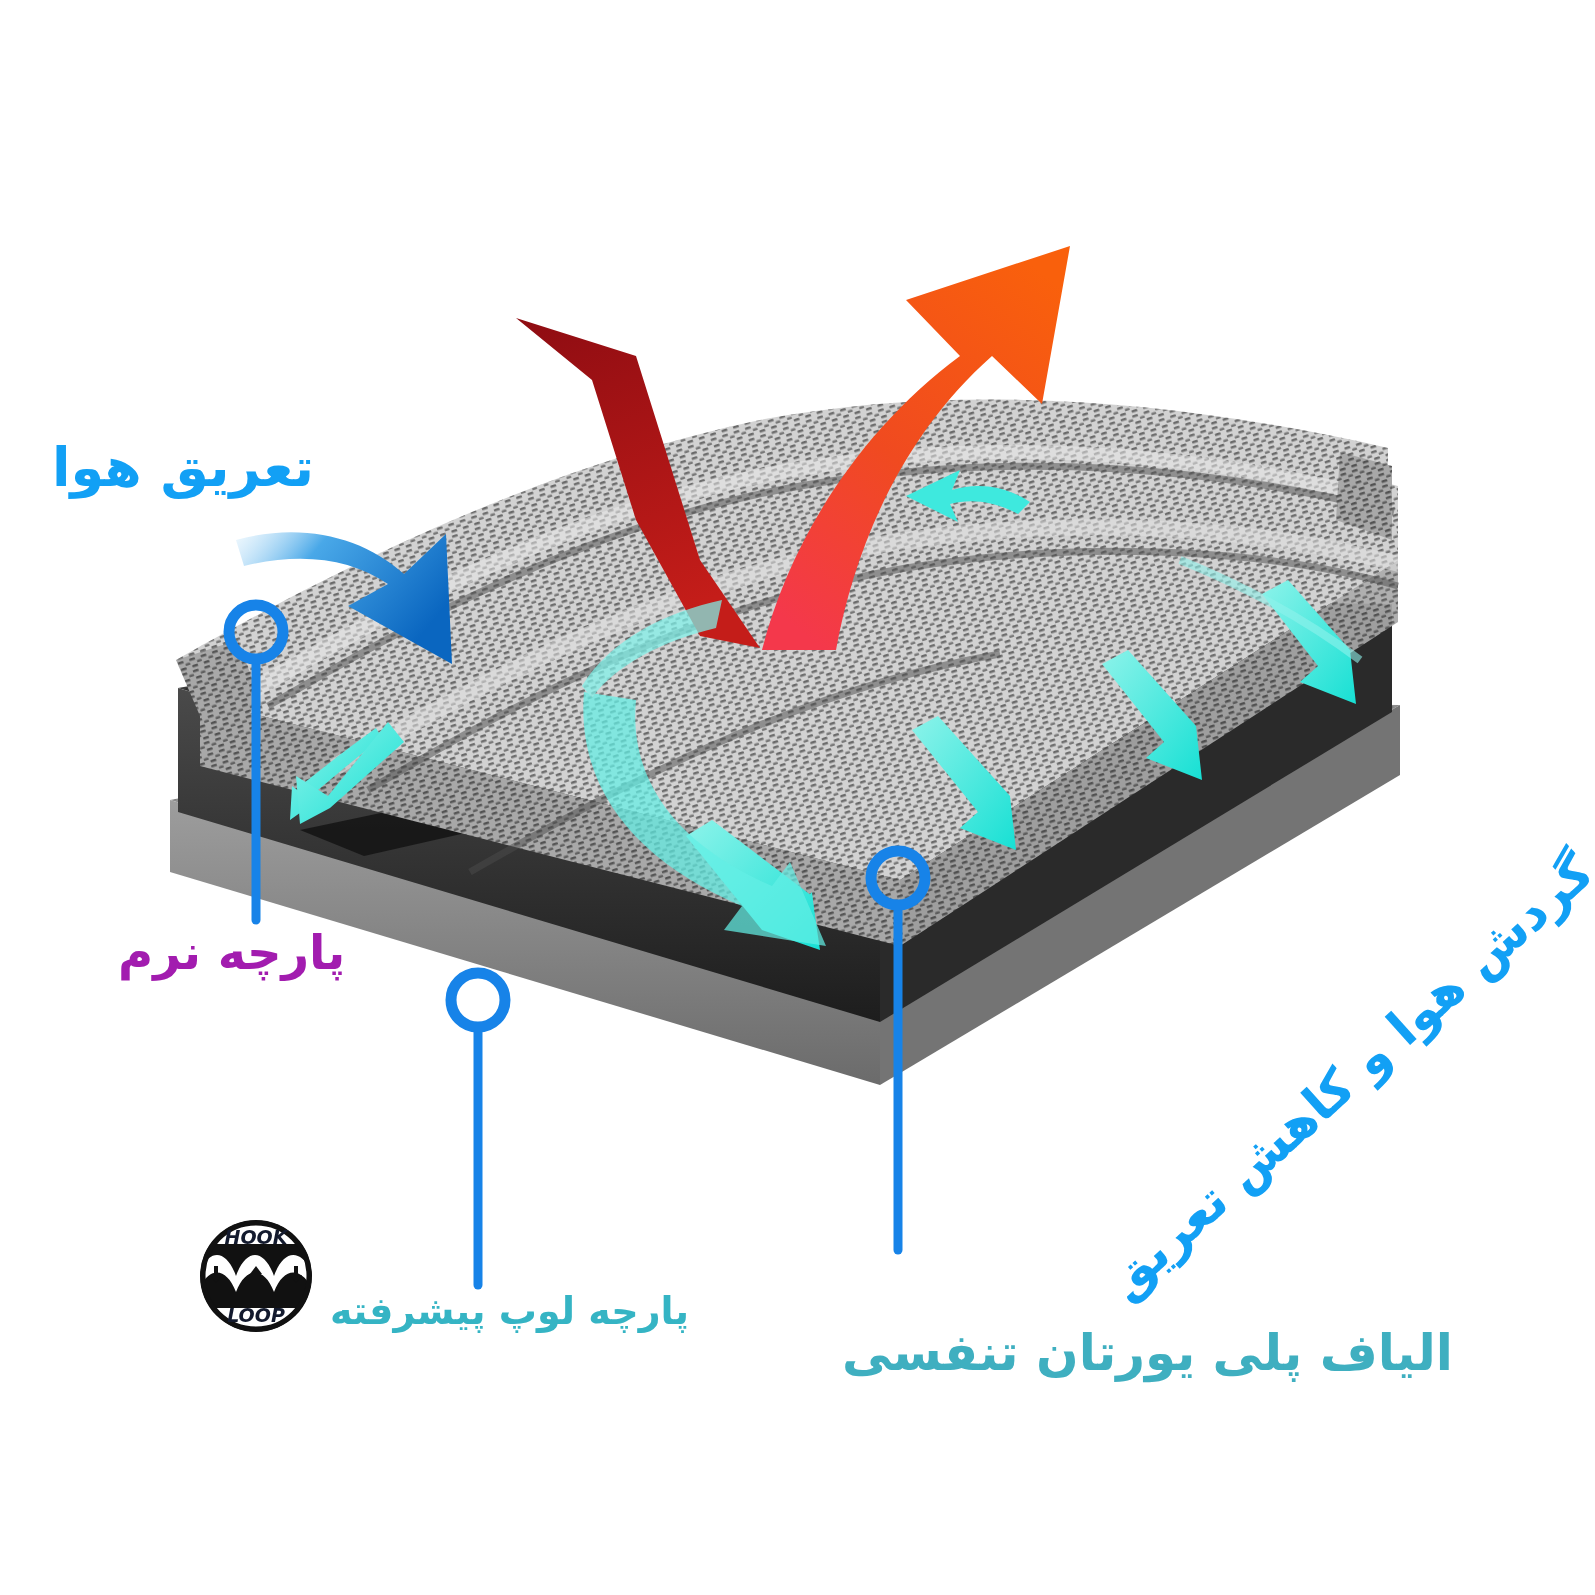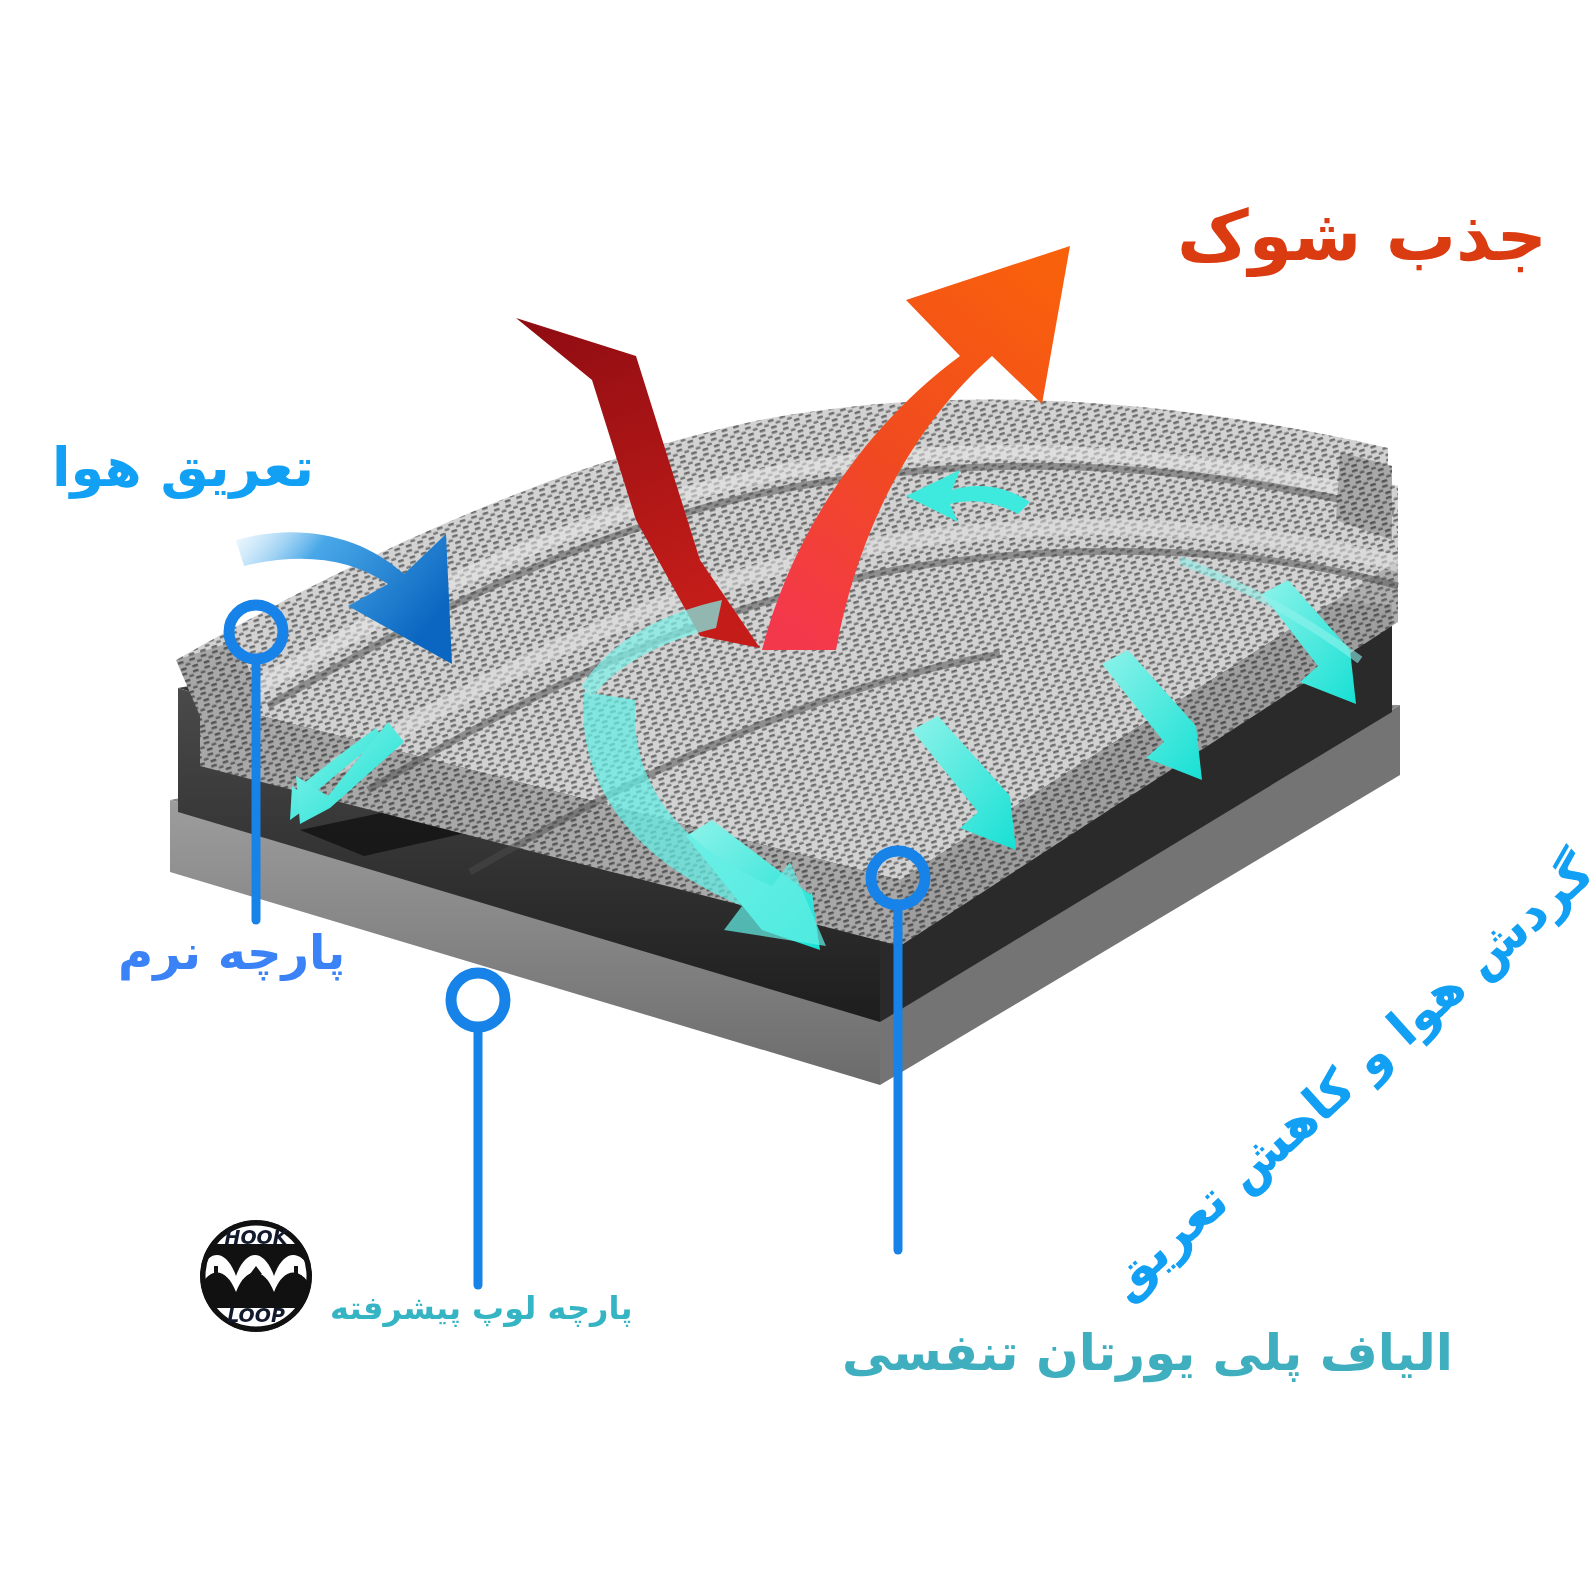--- a/index.html
+++ b/index.html
@@ -32,26 +32,26 @@
   
   #label-airintake{
     top:437px;left:52px;
     font-size:54px;
     color:#12A0F5;
   }
   
   #label-softfabric{
     top:925px;left:118px;
     font-size:48px;
-    color:#3b82f6;
+    color:#a21caf;
   }
   
   #label-loopfabric{
     top:1290px;left:330px;
-    font-size:32px;
+    font-size:38px;
     color:#35B4C4;
   }
   
   #label-pufiber{
     top:1325px;left:842px;
     font-size:50px;
     color:#3FAFC0;
   }
   
   #label-aircirc{
@@ -281,21 +281,20 @@
 
       <line x1="898" y1="908" x2="898" y2="1250"></line>
     </g>
     <g stroke="#1783E8" stroke-width="11" fill="none">
       <circle cx="256" cy="632" r="27"></circle>
       <circle cx="478" cy="1000" r="27"></circle>
       <circle cx="898" cy="878" r="27"></circle>
     </g>
   </svg>
 
-  <div class="lbl" id="label-shock">جذب شوک</div>
 
   <div class="lbl" id="label-airintake">تعریق هوا</div>
 
   <div class="lbl" id="label-softfabric">پارچه نرم</div>
 
   <div class="lbl" id="label-loopfabric">پارچه لوپ پیشرفته</div>
 
   <div class="lbl" id="label-pufiber">الیاف پلی یورتان تنفسی</div>
 
   <div class="lbl" id="label-aircirc">گردش هوا و کاهش تعریق</div>

